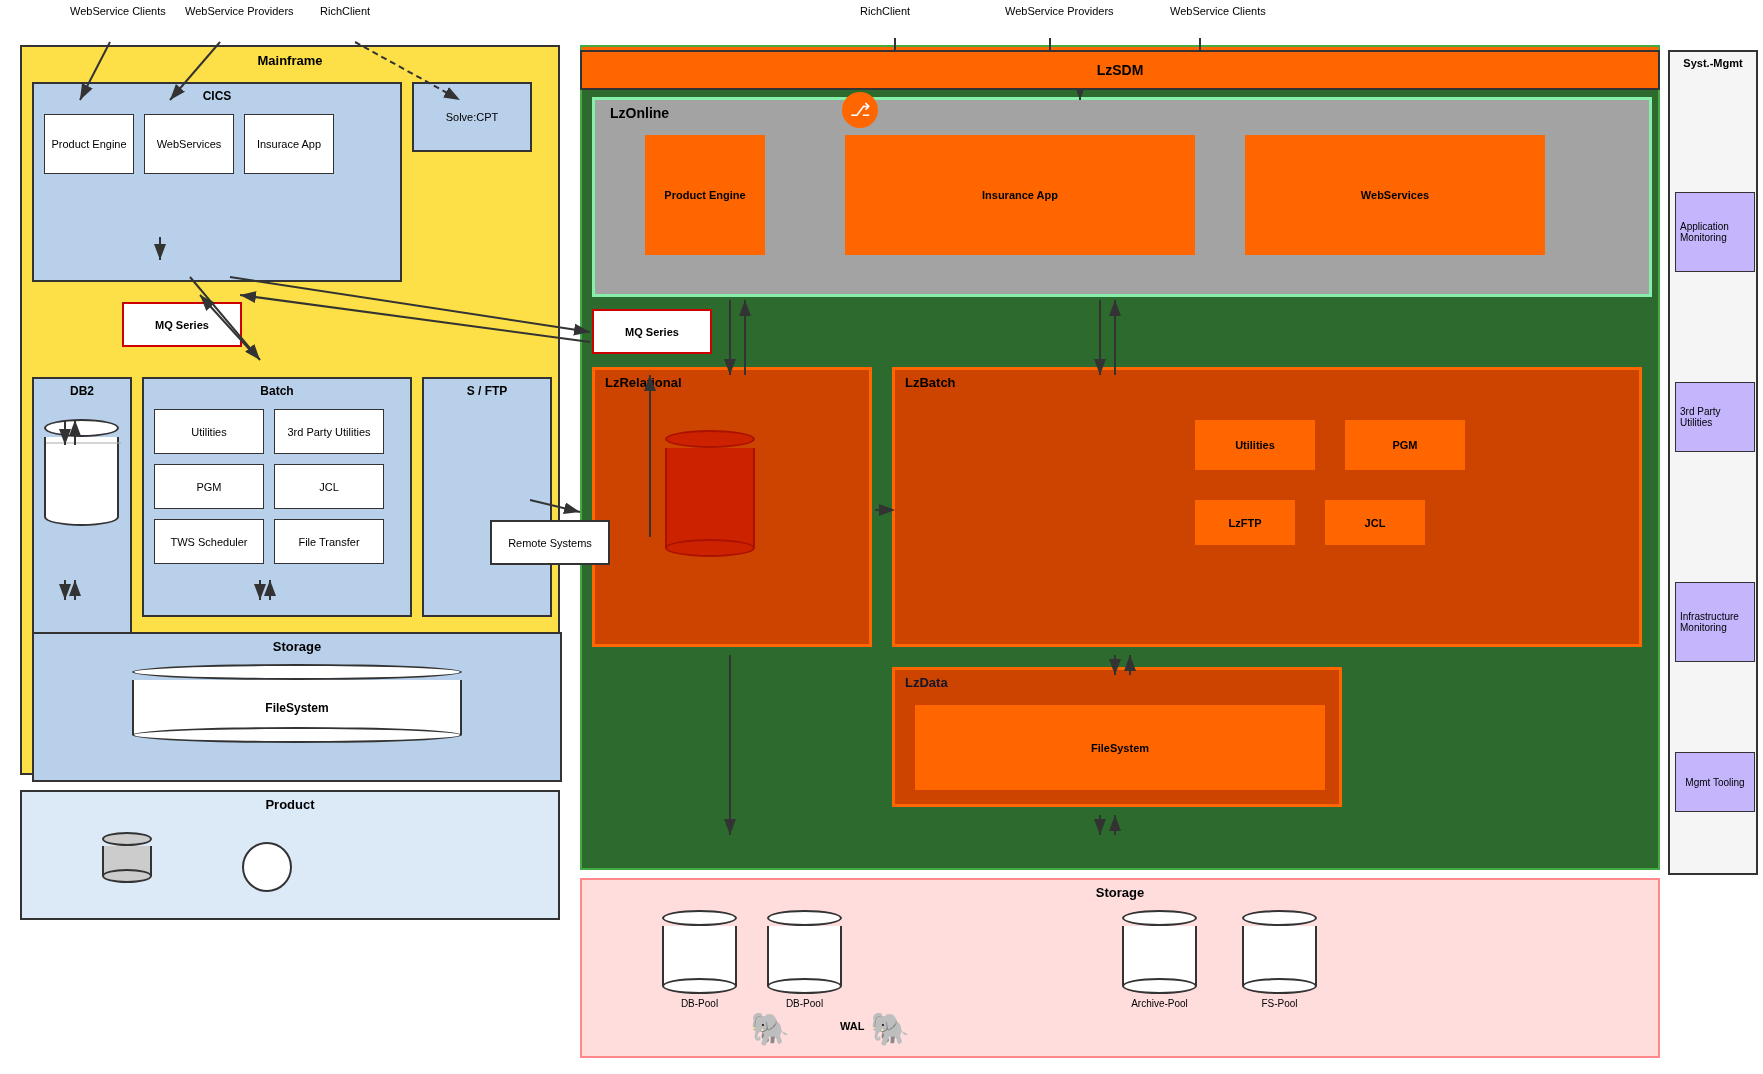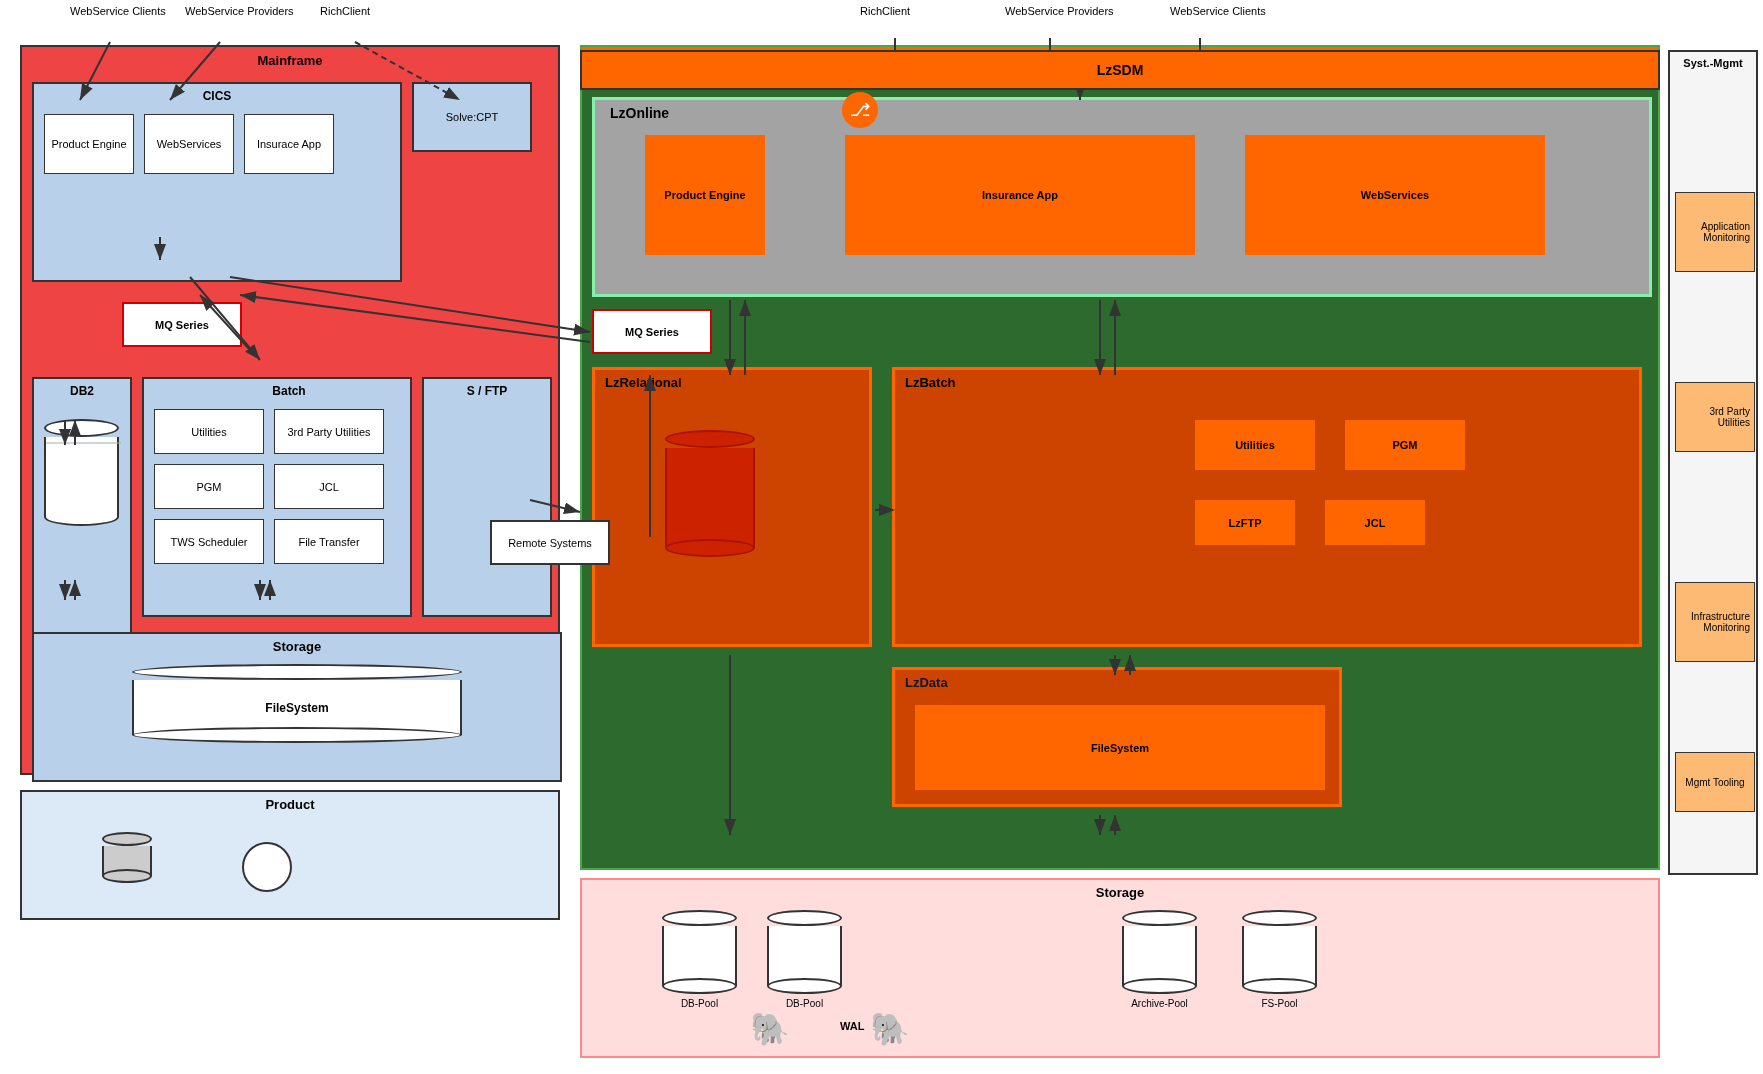--- a/index.html
+++ b/index.html
@@ -21,21 +21,21 @@
     }
 
     
     .mainframe-outer {
       position: absolute;
       left: 20px;
       top: 45px;
       width: 540px;
       height: 730px;
       border: 2px solid #333;
-      background: #ef4444;
+      background: #fde047;
     }
     .mainframe-title {
       position: absolute;
       top: 6px;
       left: 50%;
       transform: translateX(-50%);
       font-weight: bold;
       font-size: 13px;
       white-space: nowrap;
     }
@@ -134,21 +134,20 @@
       border: 2px solid #333;
       background: #b8d0ea;
     }
     .batch-title {
       position: absolute;
       top: 5px;
       left: 50%;
       transform: translateX(-50%);
       font-weight: bold;
       font-size: 12px;
-      margin-left: 12px;
     }
 
     
     .sftp-box {
       position: absolute;
       top: 330px;
       left: 400px;
       width: 130px;
       height: 240px;
       border: 2px solid #333;
@@ -247,22 +246,22 @@
       background: #fff;
       border: 2px solid #333;
       border-radius: 50%;
       margin-top: -9px;
     }
 
     
     .syst-item {
       position: absolute;
       border: 1px solid #333;
-      background: #fdba74;
-      text-align: right;
+      background: #c4b5fd;
+      text-align: left;
       font-size: 10px;
       padding: 4px;
       display: flex;
       align-items: center;
       justify-content: center;
     }
 
     
     .share-icon {
       position: absolute;

